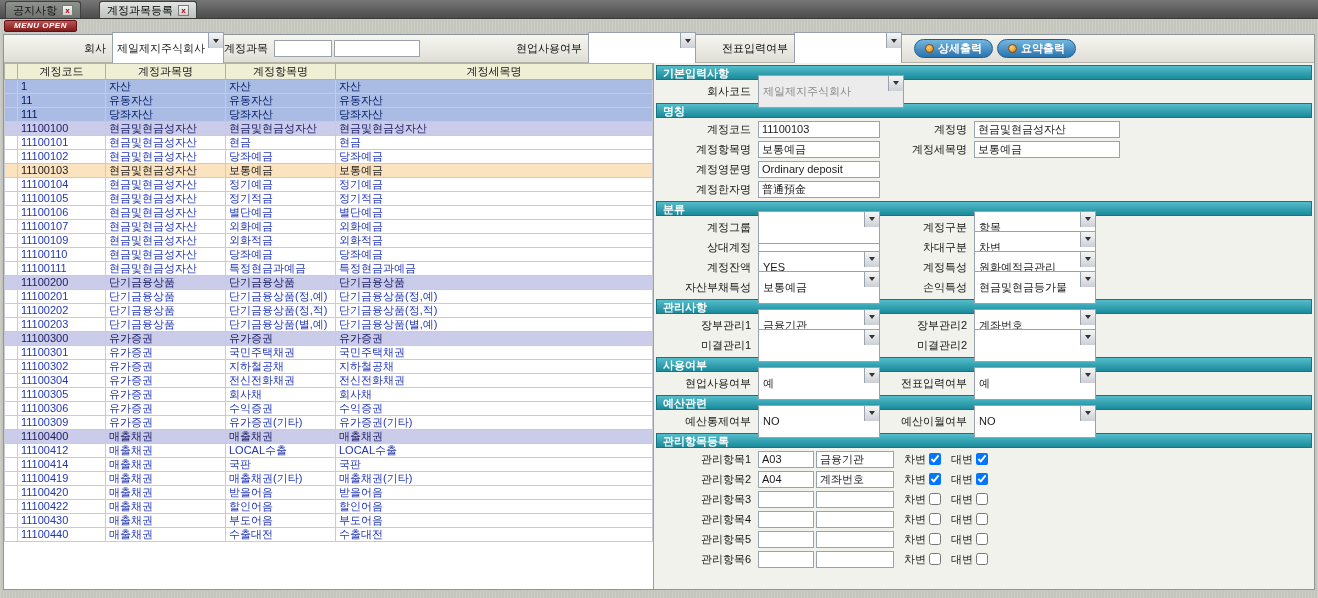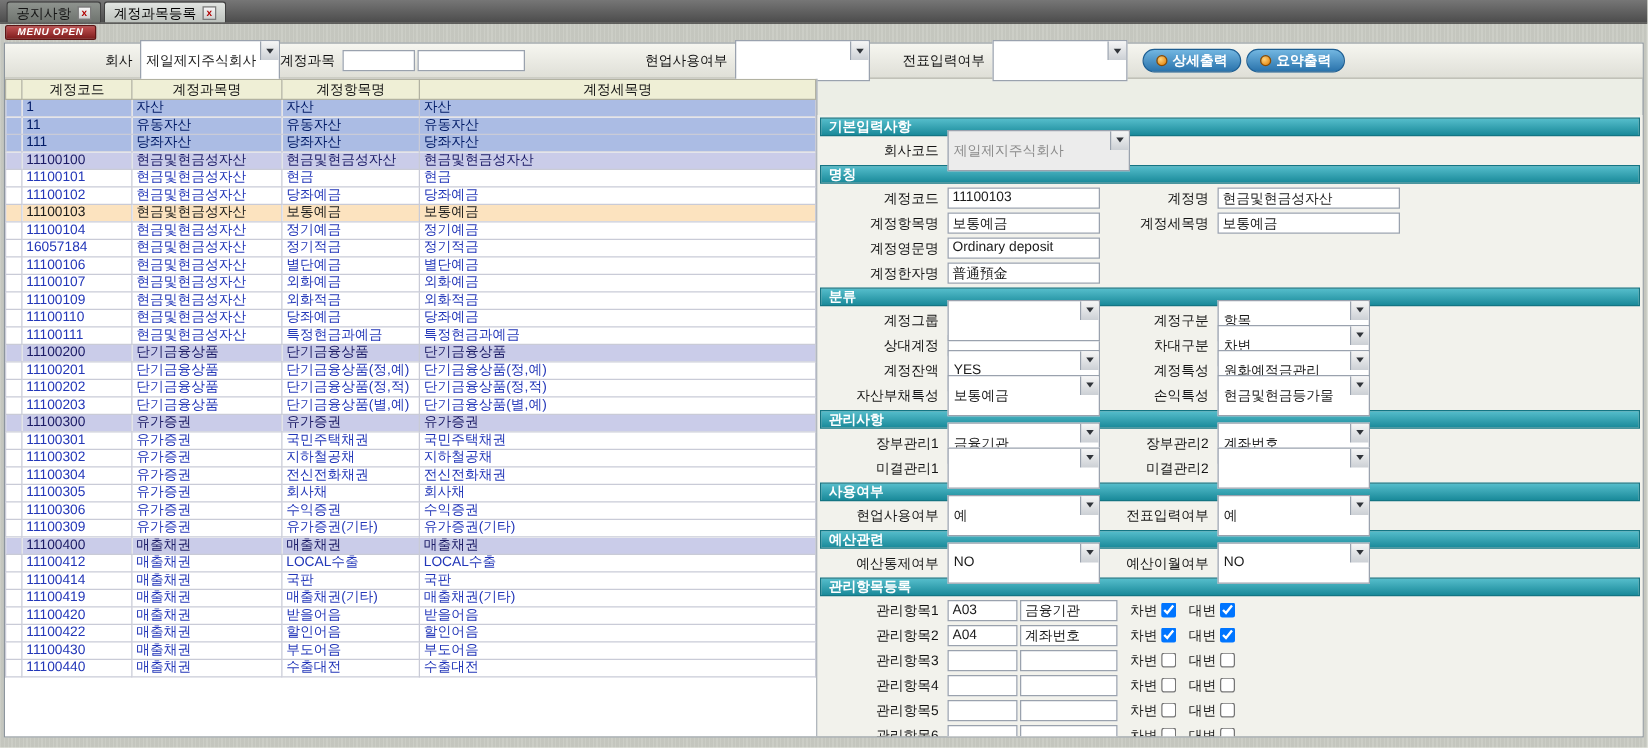--- a/index.html
+++ b/index.html
@@ -5,21 +5,21 @@
 <style>
   *{box-sizing:border-box;margin:0;padding:0;}
   html,body{width:1318px;height:598px;overflow:hidden;}
   body{
     font-family:"Liberation Sans","DejaVu Sans",sans-serif;
     font-size:11px;color:#1a1a1a;position:relative;
     background:#c9cbc3;
     background-image:repeating-linear-gradient(90deg,rgba(255,255,255,.05) 0 1px,rgba(0,0,0,.025) 1px 3px);
   }
   
-  .tabbar{height:19px;background:linear-gradient(#767676,#4c4c4c);display:flex;align-items:flex-end;padding-left:5px;gap:2px;border-bottom:1px solid #3b3b3b;}
+  .tabbar{height:19px;background:linear-gradient(#767676,#4c4c4c);display:flex;align-items:flex-end;padding-left:5px;gap:18px;border-bottom:1px solid #3b3b3b;}
   .tab{height:17px;display:flex;align-items:center;gap:5px;padding:0 7px;font-size:11px;border-radius:3px 3px 0 0;border:1px solid #3f3f3f;border-bottom:none;cursor:pointer;}
   .tab-inactive{background:linear-gradient(#8f948f,#6e736e);color:#141414;}
   .tab-active{background:linear-gradient(#e2e5e2,#bcc1bc);color:#000;}
   .tab-close{width:11px;height:11px;background:linear-gradient(#f5f5f5,#d0d0d0);border:1px solid #7c7c7c;color:#b00000;font-size:8px;line-height:9px;text-align:center;font-weight:bold;}
   
   .menustrip{height:15px;position:relative;}
   .menu-open-btn{position:absolute;left:4px;top:1px;height:12px;padding:0 9px;background:linear-gradient(#c25252,#7e1d1d);border:1px solid #5e1414;border-radius:2px;color:#fff;font-size:8px;font-style:italic;font-weight:bold;line-height:10px;letter-spacing:.5px;cursor:pointer;}
   
   .frame{position:absolute;top:34px;left:3px;right:3px;bottom:8px;border:1px solid #8d959d;background:#eceee6;}
   .filterbar{height:28px;display:flex;align-items:center;background:linear-gradient(#f6f6f0,#dfdfd7);border-bottom:1px solid #b3b3a9;white-space:nowrap;}
@@ -37,21 +37,21 @@
   .content{position:absolute;top:28px;left:0;right:0;bottom:0;display:flex;justify-content:center;}
   .grid-wrap{width:650px;background:#fff;border-right:1px solid #98a0a8;overflow:hidden;}
   table.acct{border-collapse:collapse;width:100%;table-layout:fixed;}
   .acct th{background:#efefd6;border:1px solid #b2b2a2;font-weight:normal;height:16px;font-size:11px;color:#141414;padding:0 2px;text-align:center;}
   .acct td{border:1px solid #c9cbd7;height:13px;line-height:13px;padding:0 3px;font-size:11px;white-space:nowrap;overflow:hidden;}
   .row-level td{background:#abbce4;color:#001a66;}
   .row-group td{background:#cacce9;color:#1a1a66;}
   .row-selected td{background:#fce3bf;color:#1a1a1a;}
   .row-normal td{background:#ffffff;color:#2236b8;}
   
-  .panel{flex:1;background:#f2f2ec;padding:1px 2px;overflow:hidden;margin-top:29px;}
+  .panel{flex:1;background:#f2f2ec;padding:1px 2px;overflow:hidden;}
   .sec-h{height:15px;line-height:14px;background:linear-gradient(#55bdcb,#1a8a9a);border:1px solid #147583;color:#fff;font-weight:bold;padding-left:6px;font-size:11px;margin-top:1px;}
   .sec-b{padding:1px 6px;}
   .frow{display:flex;align-items:center;height:20px;}
   .flabel{width:96px;text-align:right;padding-right:7px;color:#141414;flex:none;}
   .flabel2{width:94px;text-align:right;padding-right:7px;color:#141414;flex:none;}
   .cklabel{margin:0 3px 0 10px;}
   .ck{width:12px;height:12px;margin:0;flex:none;}
 </style>
 </head>
 <body>
@@ -174,21 +174,21 @@
             </tr>
             <tr class="row-normal">
               <td></td>
               <td>11100104</td>
               <td>현금및현금성자산</td>
               <td>정기예금</td>
               <td>정기예금</td>
             </tr>
             <tr class="row-normal">
               <td></td>
-              <td>16057184</td>
+              <td>11100105</td>
               <td>현금및현금성자산</td>
               <td>정기적금</td>
               <td>정기적금</td>
             </tr>
             <tr class="row-normal">
               <td></td>
               <td>11100106</td>
               <td>현금및현금성자산</td>
               <td>별단예금</td>
               <td>별단예금</td>

